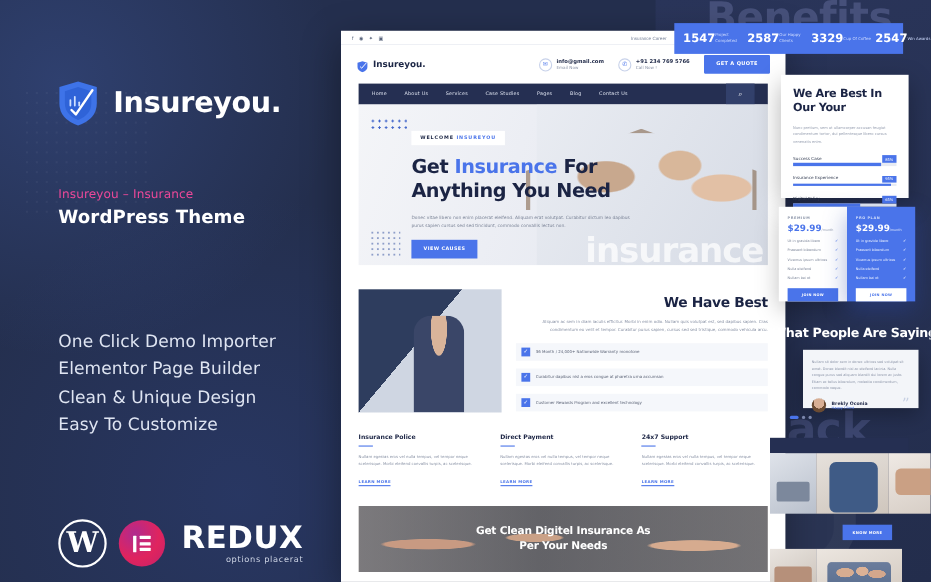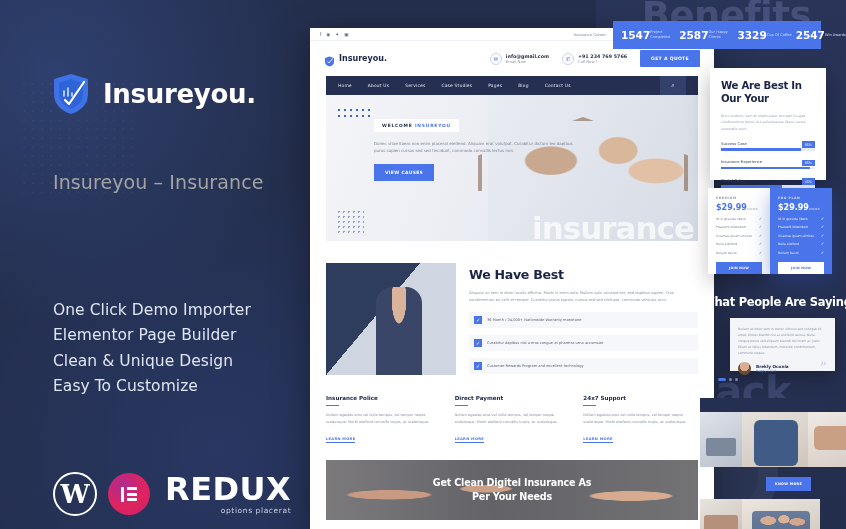--- a/index.html
+++ b/index.html
@@ -36,21 +36,21 @@
   .brand-mark{ width:42px; height:44px; position:relative; flex:0 0 auto; }
   .brand-name{
     color:#ffffff; font-size:26px; font-weight:bold; letter-spacing:-.3px;
     font-family:"DejaVu Sans", sans-serif;
   }
 
   .headline{
     position:absolute; left:53px; top:168px; width:240px;
   }
   .headline .l1{
-    color:#a3a3a3; font-size:19px; font-weight:400; letter-spacing:.1px;
+    color:#ec4899; font-size:11px; font-weight:400; letter-spacing:.1px;
     line-height:1.55; font-family:"DejaVu Sans", sans-serif;
   }
   .headline .l2{
     color:#ffffff; font-size:16.5px; font-weight:bold; letter-spacing:.1px;
     line-height:1.55; font-family:"DejaVu Sans", sans-serif;
   }
 
   .features{
     position:absolute; left:53px; top:298px; list-style:none;
   }
@@ -73,21 +73,21 @@
     width:42px; height:42px; border-radius:50%; flex:0 0 auto;
     background:radial-gradient(circle at 35% 30%,#b02a8f,#e0245e 55%,#c4216b 100%);
     display:flex; align-items:center; justify-content:center;
   }
   .el-glyph{ display:flex; gap:2.5px; align-items:center; }
   .el-glyph i{ display:block; width:3px; height:15px; background:#fff; border-radius:.5px; }
   .el-bars{ display:flex; flex-direction:column; gap:2.5px; }
   .el-bars i{ display:block; width:10px; height:3px; background:#fff; border-radius:.5px; }
   .redux{ position:relative; margin-left:4px; }
   .redux-word{
-    color:#fff; font-size:32px; font-weight:bold; letter-spacing:.5px;
+    color:#fff; font-size:28px; font-weight:bold; letter-spacing:.5px;
     font-family:"DejaVu Sans", sans-serif; line-height:1;
   }
   .redux-sub{
     color:#cfd6e6; font-size:7.5px; letter-spacing:.6px; text-align:right;
     margin-top:1px; font-family:"DejaVu Sans", sans-serif;
   }
 
   
   .stage{ position:absolute; left:310px; top:0; width:536px; height:529px; }
 
@@ -233,21 +233,21 @@
     width:130px; height:112px; flex:0 0 auto; position:relative;
     background:linear-gradient(130deg,#2e3d5e 0 42%, #cfd6e2 42% 100%);
     overflow:hidden;
   }
   .about-img::before{
     content:""; position:absolute; left:50px; top:24px; width:46px; height:88px;
     background:radial-gradient(ellipse at 50% 14%, #d9b49a 0 22%, transparent 23%),
                linear-gradient(#3a4668 0 100%);
     border-radius:16px 16px 0 0;
   }
-  .about-txt{ flex:1; padding-top:3px; }
+  .about-txt{ flex:1; padding-top:3px;text-align:right; }
   .about-h{
     font-size:12.6px; font-weight:bold; color:#1b2444; line-height:1.35;
     font-family:"DejaVu Sans", sans-serif; letter-spacing:-.3px;
   }
   .about-p{
     margin-top:7px; font-size:3.7px; color:#8a93a6; line-height:2;
     font-family:"DejaVu Sans", sans-serif;
   }
   .chk{
     margin-top:7px; display:flex; align-items:center; gap:5px;
@@ -418,20 +418,21 @@
           <line x1="22" y1="24" x2="22" y2="21"></line>
         </g>
         <path d="M15 28 L19 32 L34 10" stroke="#ffffff" stroke-width="2.2" fill="none" stroke-linecap="round" stroke-linejoin="round"></path>
       </svg>
     </span>
     <span class="brand-name">Insureyou.</span>
   </div>
 
   <div class="headline">
     <div class="l1">Insureyou – Insurance</div>
+    <div class="l2">WordPress Theme</div>
   </div>
 
   <ul class="features" id="features">
       <li>One Click Demo Importer</li>
       <li>Elementor Page Builder</li>
       <li>Clean &amp; Unique Design</li>
       <li>Easy To Customize</li>
     </ul>
 
   <div class="logo-row">
@@ -548,20 +549,24 @@
     <div class="hero">
       <div class="hero-photo"></div>
       <div class="hero-dots"></div>
       <div class="hero-dots2"></div>
       <div class="insurance-word">insurance</div>
       <div class="hero-inner">
         <span class="welcome">
           <span>WELCOME</span>
           <em>INSUREYOU</em>
         </span>
+        <div class="hero-h1">
+          <span>Get </span><em>Insurance</em><span> For</span><br>
+          <span>Anything You Need</span>
+        </div>
         <div class="hero-p">Donec vitae libero non enim placerat eleifend. Aliquam erat volutpat. Curabitur dictum leo dapibus purus sapien cursus sed sed tincidunt, commodo convallis lectus non.</div>
         <button class="hero-btn">VIEW CAUSES</button>
       </div>
     </div>
 
     <div class="about">
       <div class="about-img"></div>
       <div class="about-txt">
         <div class="about-h">
           <span>We Have Best</span><br>

